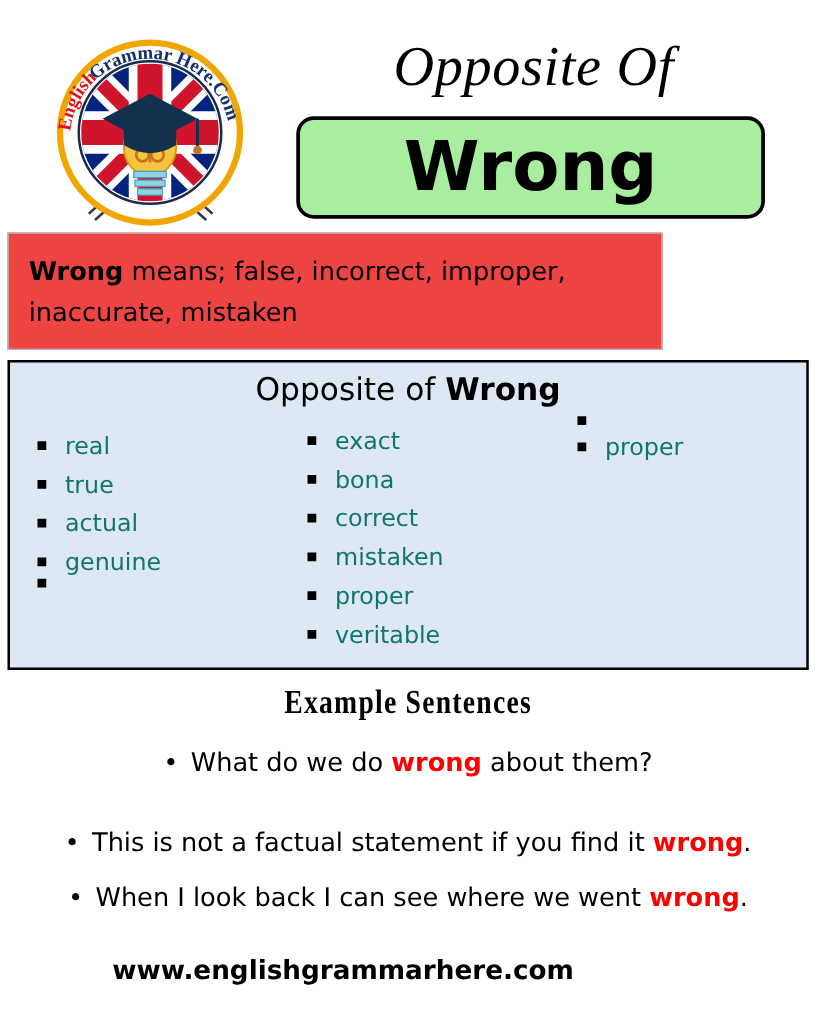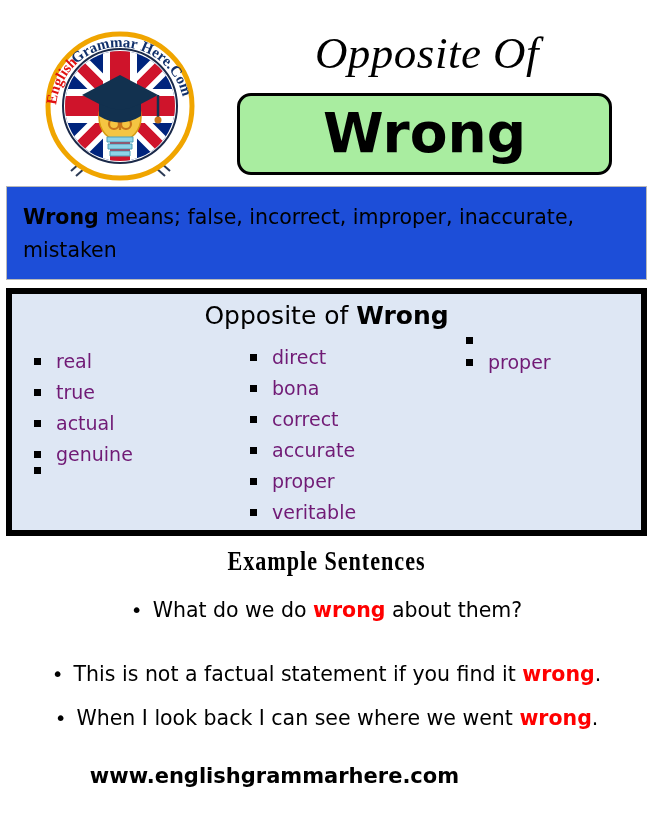--- a/index.html
+++ b/index.html
@@ -62,42 +62,42 @@
     font-weight: 700;
     font-size: 55px;
     line-height: 58px;
     color: #000;
   }
 
   
   .means-box {
     position: absolute;
     left: 6px; top: 186px;
-    width: 641px; height: 94px;
+    width: 524px; height: 94px;
     box-sizing: border-box;
-    background: #1d4ed8;
+    background: #ef4444;
     border: 1px solid #b9b9b9;
     padding: 14px 16px 0 16px;
   }
   .means-text {
     font-family: "DejaVu Sans", sans-serif;
     font-size: 20.5px;
     line-height: 33px;
     color: #000;
   }
   .means-text b { font-weight: 700; }
 
   
   .opp-box {
     position: absolute;
     left: 6px; top: 288px;
     width: 641px; height: 248px;
     box-sizing: border-box;
     background: #dee7f4;
-    border: 6px solid #000000;
+    border: 2px solid #000000;
   }
   .opp-heading {
     margin-top: 5px;
     text-align: center;
     font-family: "DejaVu Sans", sans-serif;
     font-size: 25px;
     line-height: 34px;
     font-weight: 400;
     color: #000;
   }
@@ -114,21 +114,21 @@
   .opp-col-1 { width: 216px; padding-left: 22px; padding-top: 6px; }
   .opp-col-2 { width: 216px; padding-left: 22px; padding-top: 2px; }
   .opp-col-3 { width: 207px; padding-left: 22px; padding-top: 0px; }
 
   .opp-item {
     display: flex;
     align-items: baseline;
     font-family: "DejaVu Sans", sans-serif;
     font-size: 19px;
     line-height: 31px;
-    color: #701a75;
+    color: #0f766e;
     white-space: nowrap;
   }
   .opp-bullet {
     display: inline-block;
     width: 7px; height: 7px;
     background: #000;
     margin-right: 15px;
     position: relative;
     top: -3px;
     flex: none;
@@ -282,33 +282,33 @@
           <span>genuine</span>
         </div>
       <div class="opp-item">
           <span class="opp-bullet"></span>
         </div>
     </div>
 
     <div class="opp-col opp-col-2">
       <div class="opp-item">
           <span class="opp-bullet"></span>
-          <span>direct</span>
+          <span>exact</span>
         </div>
       <div class="opp-item">
           <span class="opp-bullet"></span>
           <span>bona</span>
         </div>
       <div class="opp-item">
           <span class="opp-bullet"></span>
           <span>correct</span>
         </div>
       <div class="opp-item">
           <span class="opp-bullet"></span>
-          <span>accurate</span>
+          <span>mistaken</span>
         </div>
       <div class="opp-item">
           <span class="opp-bullet"></span>
           <span>proper</span>
         </div>
       <div class="opp-item">
           <span class="opp-bullet"></span>
           <span>veritable</span>
         </div>
     </div>

